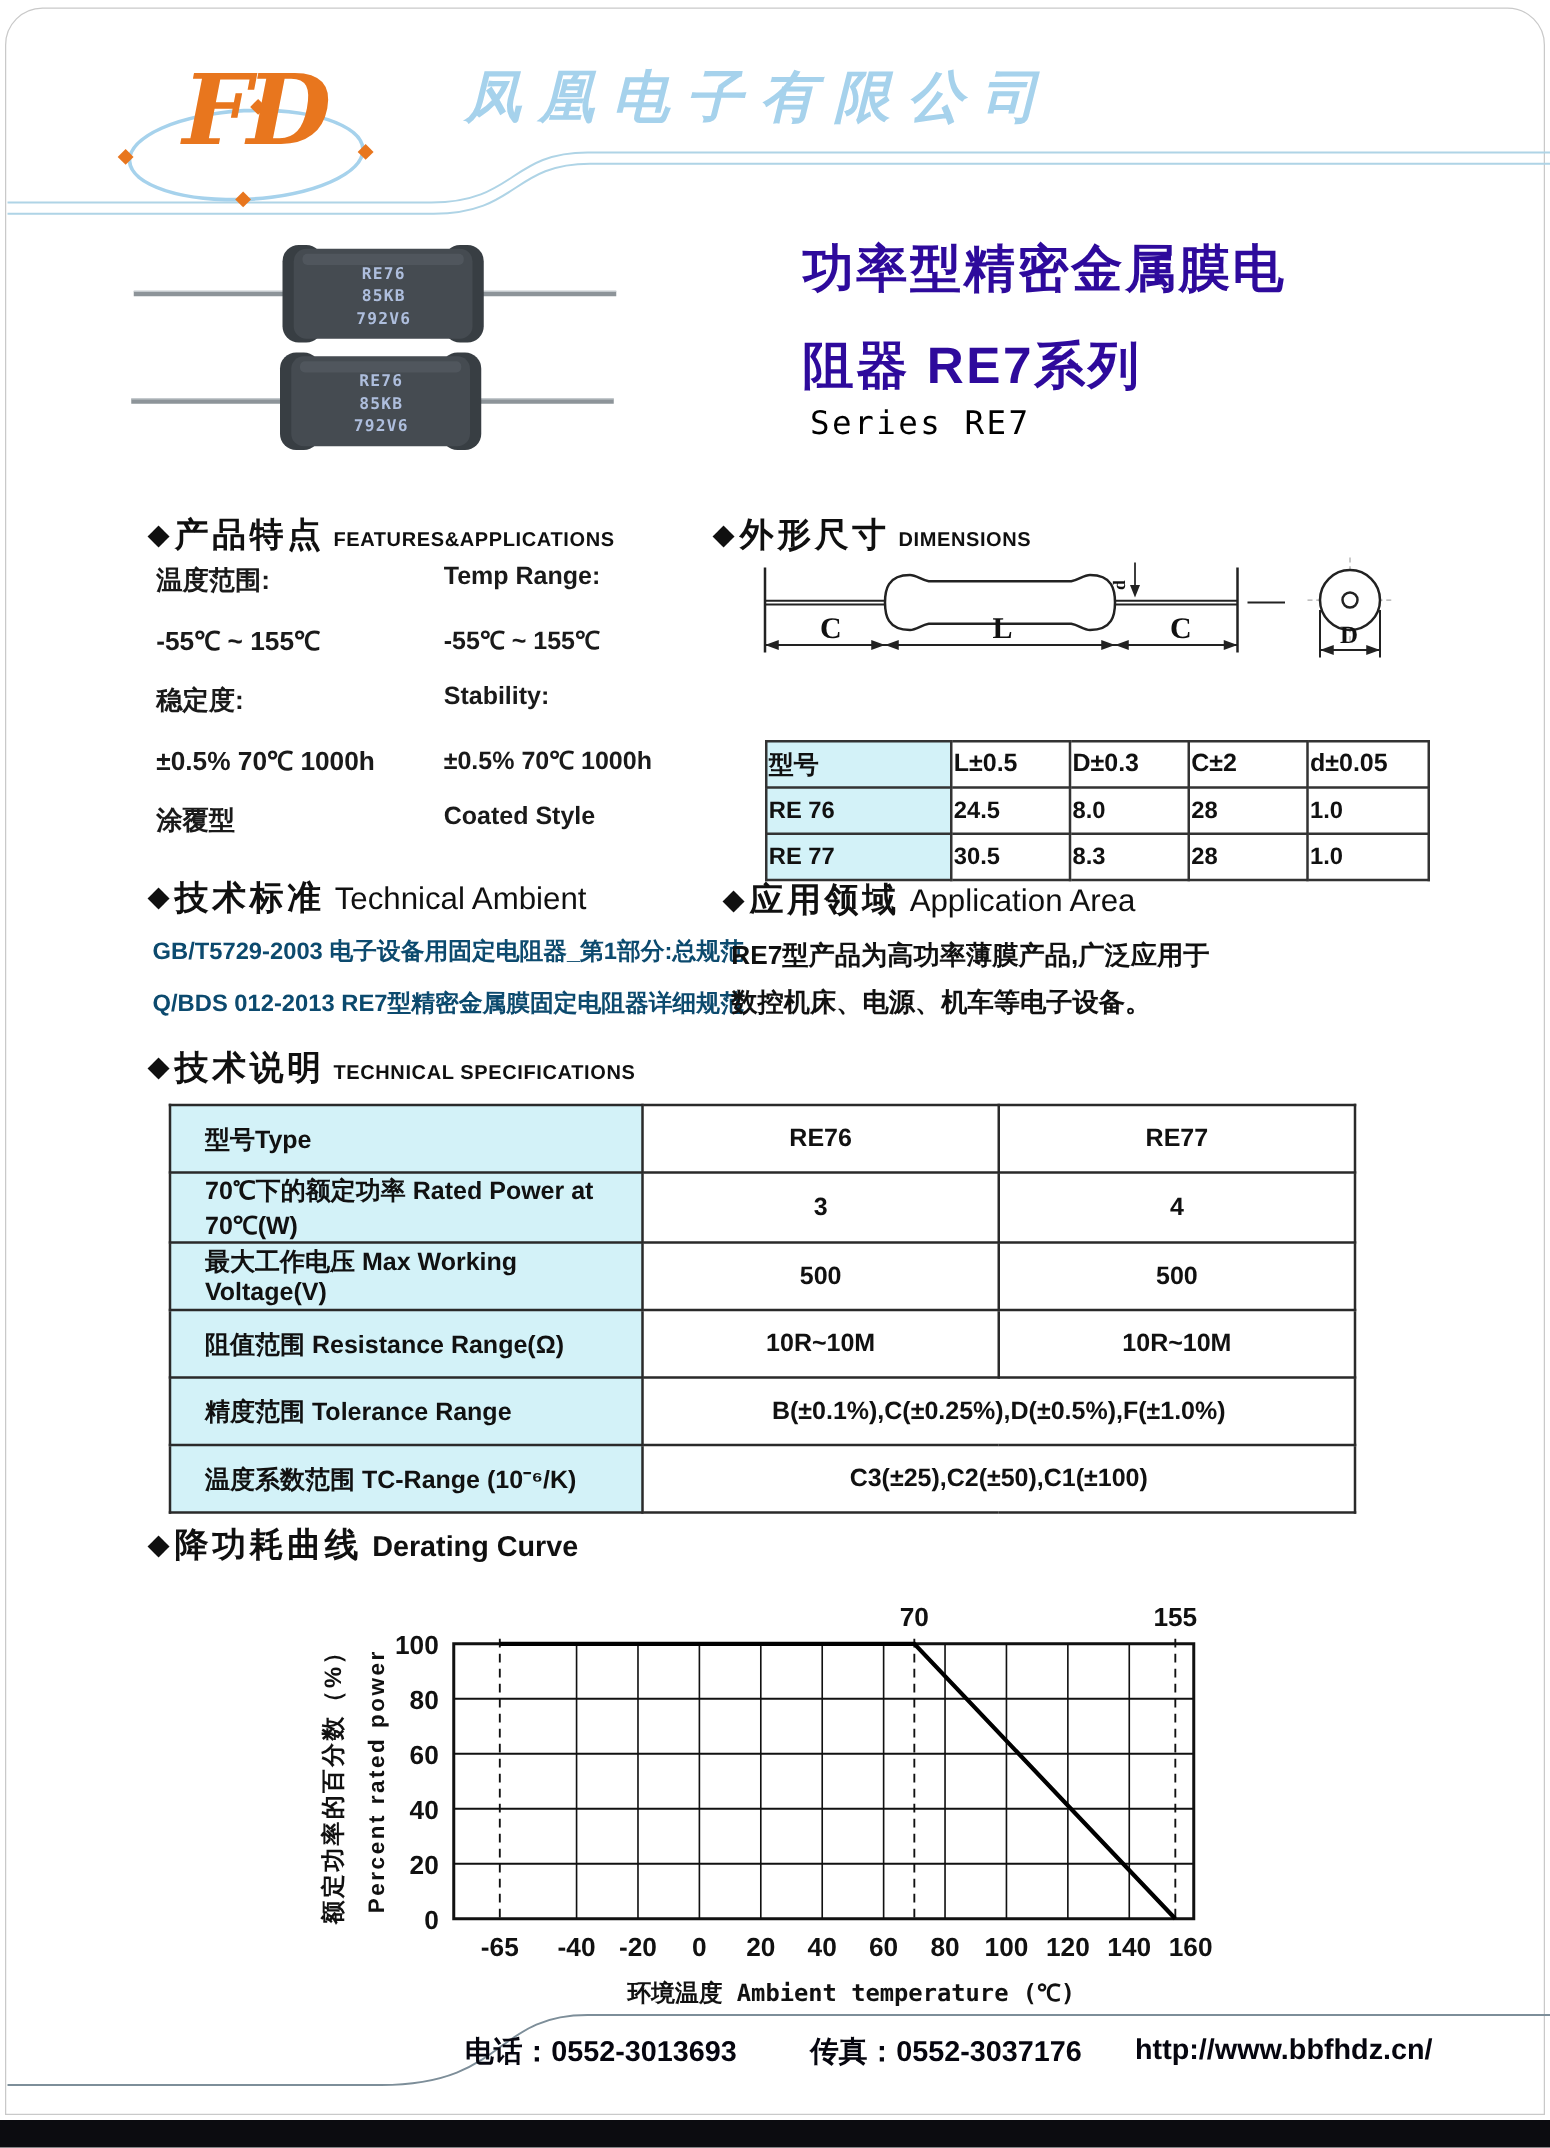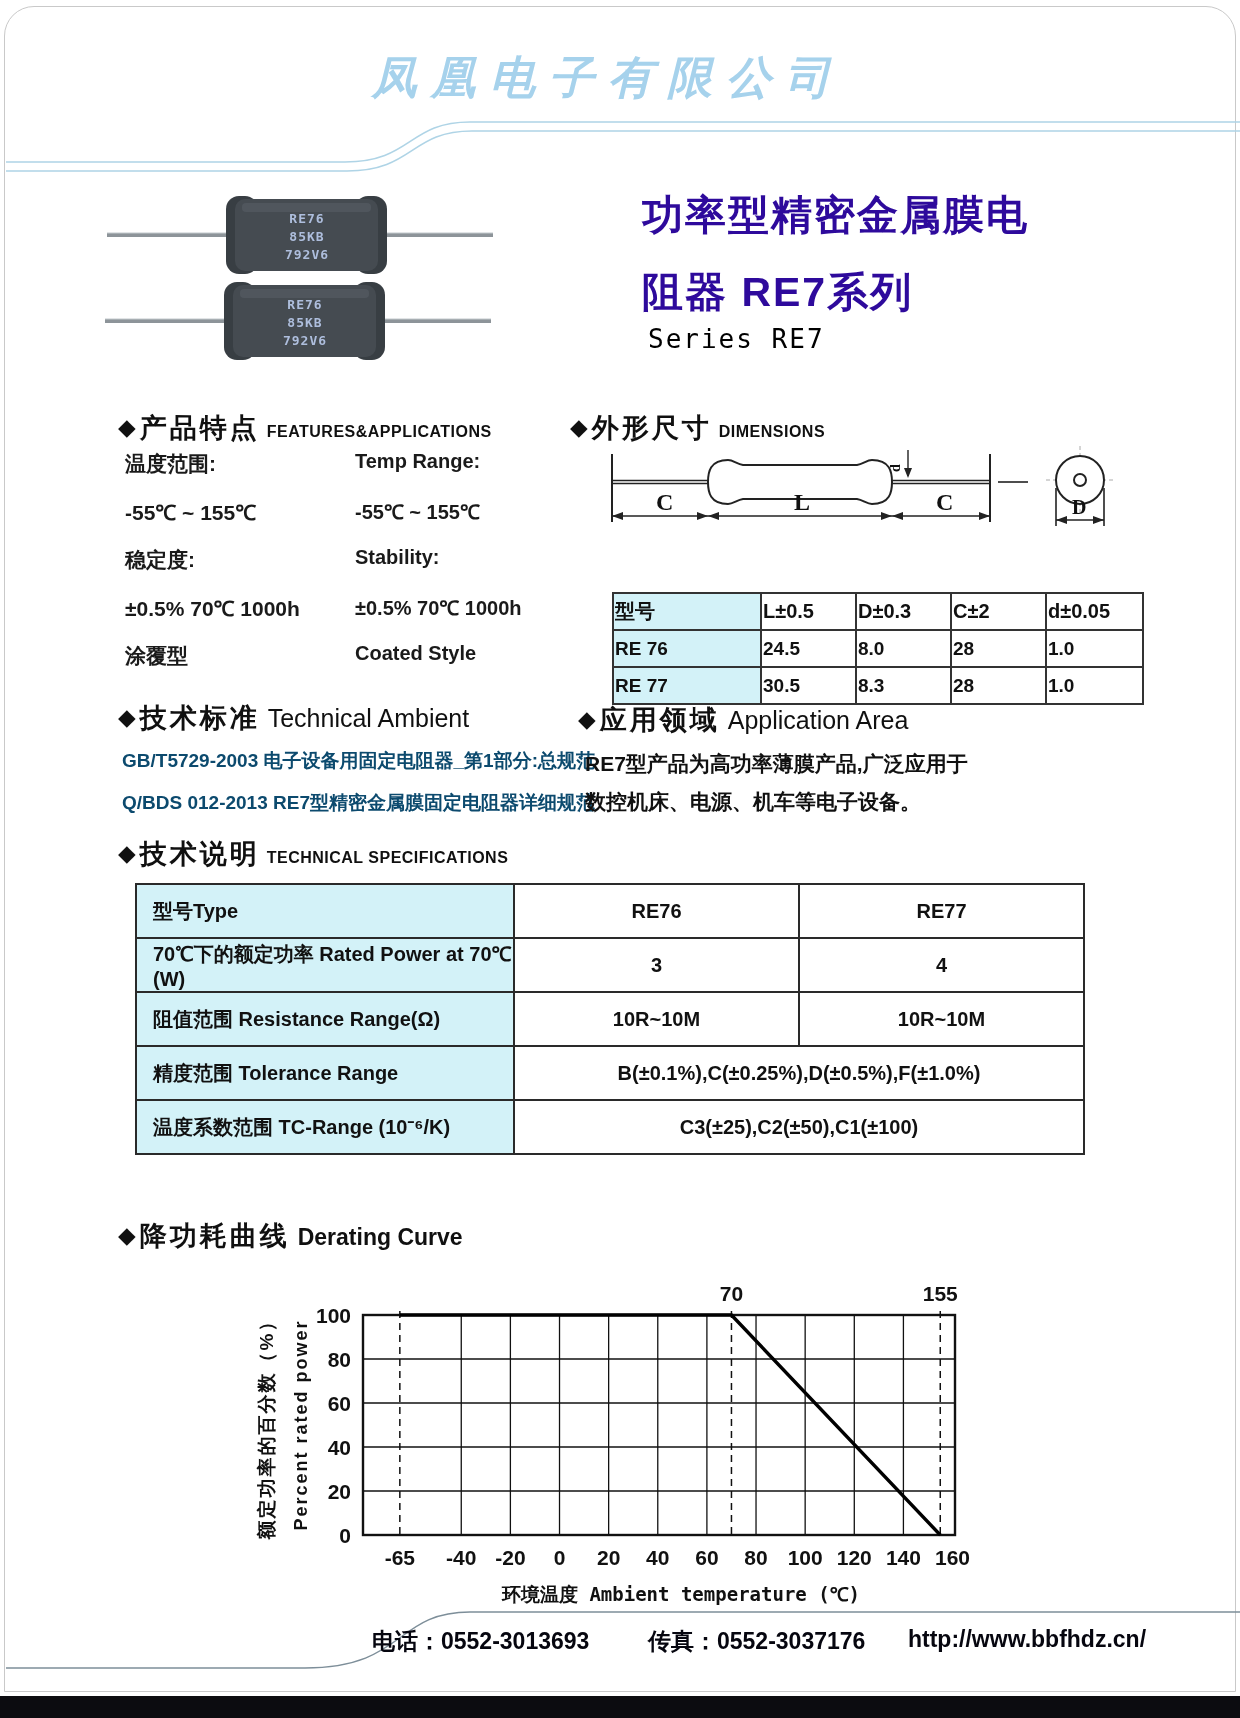--- a/index.html
+++ b/index.html
@@ -40,21 +40,21 @@
   .dims-table th { font-size:20px; }
   .cyan { background:#D3F2F8; }
 
   
   .std-line { position:absolute; font-size:19px; font-weight:600; color:#0c4a6e; white-space:nowrap; }
   .app-line { position:absolute; font-size:21px; font-weight:600; color:#111; white-space:nowrap; }
 
   
   .specs-table { position:absolute; left:135px; top:883px; border-collapse:collapse; table-layout:fixed; width:948px; }
   .specs-table td { border:2px solid #2a2a2a; height:54px; font-size:20px; font-weight:600; color:#111; }
-  .specs-table td.label { padding-left:16px; text-align:left; }
+  .specs-table td.label { padding-left:27px; text-align:left; }
   .specs-table td.val { text-align:center; }
 
   
   .chart-svg { position:absolute; left:215px; top:1268px; }
   .chart-svg text { font-family:"Liberation Sans", sans-serif; fill:#111; }
   .chart-svg .tick { font-size:21px; font-weight:600; }
   .chart-svg .xtitle { font-family:"DejaVu Sans Mono", monospace; font-size:19px; font-weight:600; }
   .chart-svg .ytitle-cn { font-size:19px; font-weight:600; letter-spacing:2px; }
   .chart-svg .ytitle-en { font-size:18px; font-weight:600; letter-spacing:2px; }
 
@@ -75,20 +75,28 @@
 <body>
 
 <div class="page">
   <div class="page-frame"></div>
 
   <svg class="swoosh" width="1240" height="190" viewBox="0 0 1240 190">
     <path d="M1240,122 L470,122 C408,122 412,162 345,162 L6,162" fill="none" stroke="#AFD4E6" stroke-width="1.6"></path>
     <path d="M1240,131 L472,131 C410,131 414,171 347,171 L6,171" fill="none" stroke="#AFD4E6" stroke-width="1.6"></path>
   </svg>
 
+  <div class="logo">
+    <div class="logo-ellipse"></div>
+    <span class="logo-dot" style="left:6px; top:86px;"></span>
+    <span class="logo-dot" style="left:198px; top:82px;"></span>
+    <span class="logo-dot" style="left:100px; top:120px;"></span>
+    <span class="logo-dot" style="left:112px; top:46px;"></span>
+    <div class="logo-fd">FD</div>
+  </div>
   <div class="company-cn">凤凰电子有限公司</div>
 
   <svg class="res-svg" width="410" height="180" viewBox="0 0 410 180">
     <g>
       <line x1="12" y1="47" x2="398" y2="47" stroke="#8d9499" stroke-width="4"></line>
       <line x1="12" y1="45" x2="398" y2="45" stroke="#c4c9cd" stroke-width="1.2"></line>
       <rect x="131" y="8" width="32" height="78" rx="13" fill="#383e43"></rect>
       <rect x="260" y="8" width="32" height="78" rx="13" fill="#383e43"></rect>
       <rect x="140" y="11" width="143" height="72" rx="10" fill="#454b51"></rect>
       <rect x="147" y="15" width="129" height="9" rx="4" fill="#5a6168" opacity="0.55"></rect>
@@ -236,20 +244,25 @@
     <tbody>
         <tr>
           <td class="label cyan">型号Type</td>
           <td class="val">RE76</td>
           <td class="val">RE77</td>
         </tr>
         <tr>
           <td class="label cyan">70℃下的额定功率 Rated Power at 70℃(W)</td>
           <td class="val">3</td>
           <td class="val">4</td>
+        </tr>
+        <tr>
+          <td class="label cyan">最大工作电压 Max Working Voltage(V)</td>
+          <td class="val">500</td>
+          <td class="val">500</td>
         </tr>
         <tr>
           <td class="label cyan">阻值范围 Resistance Range(Ω)</td>
           <td class="val">10R~10M</td>
           <td class="val">10R~10M</td>
         </tr>
         <tr>
           <td class="label cyan">精度范围 Tolerance Range</td>
           <td class="val" colspan="2">B(±0.1%),C(±0.25%),D(±0.5%),F(±1.0%)</td>
         </tr>

